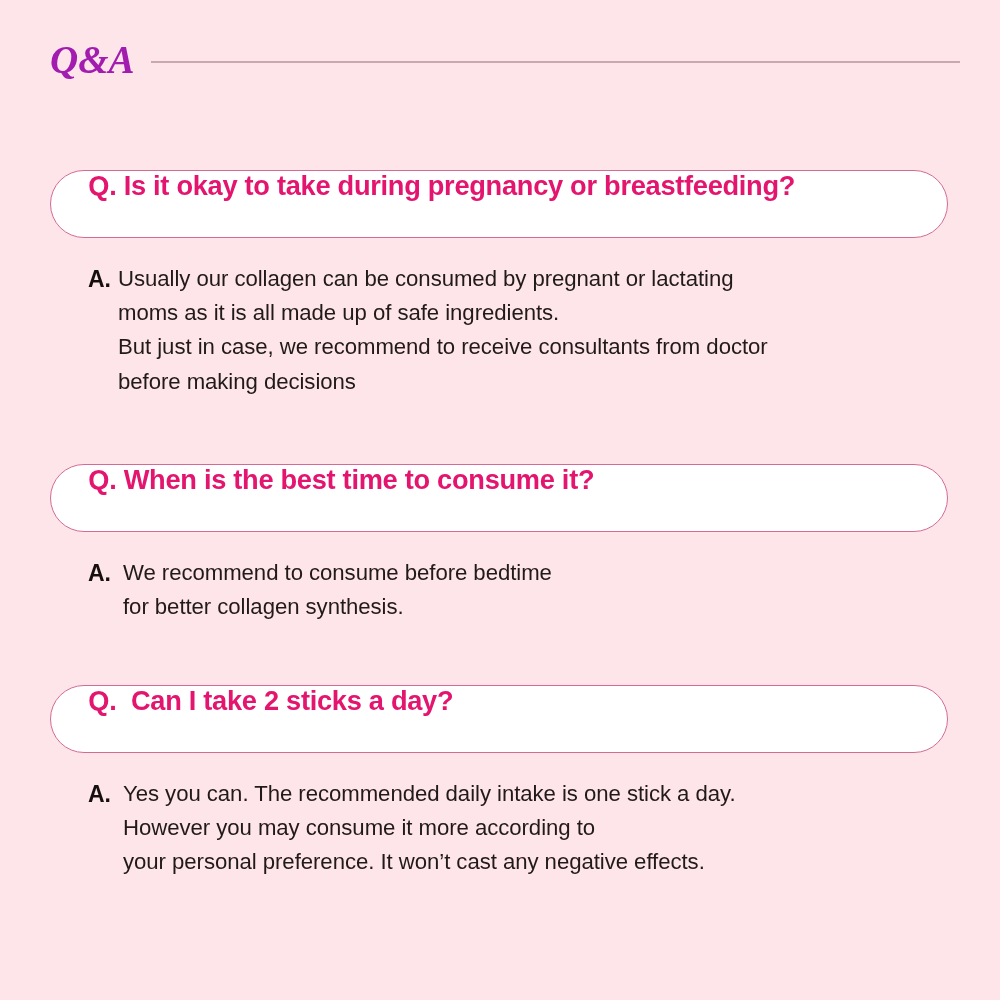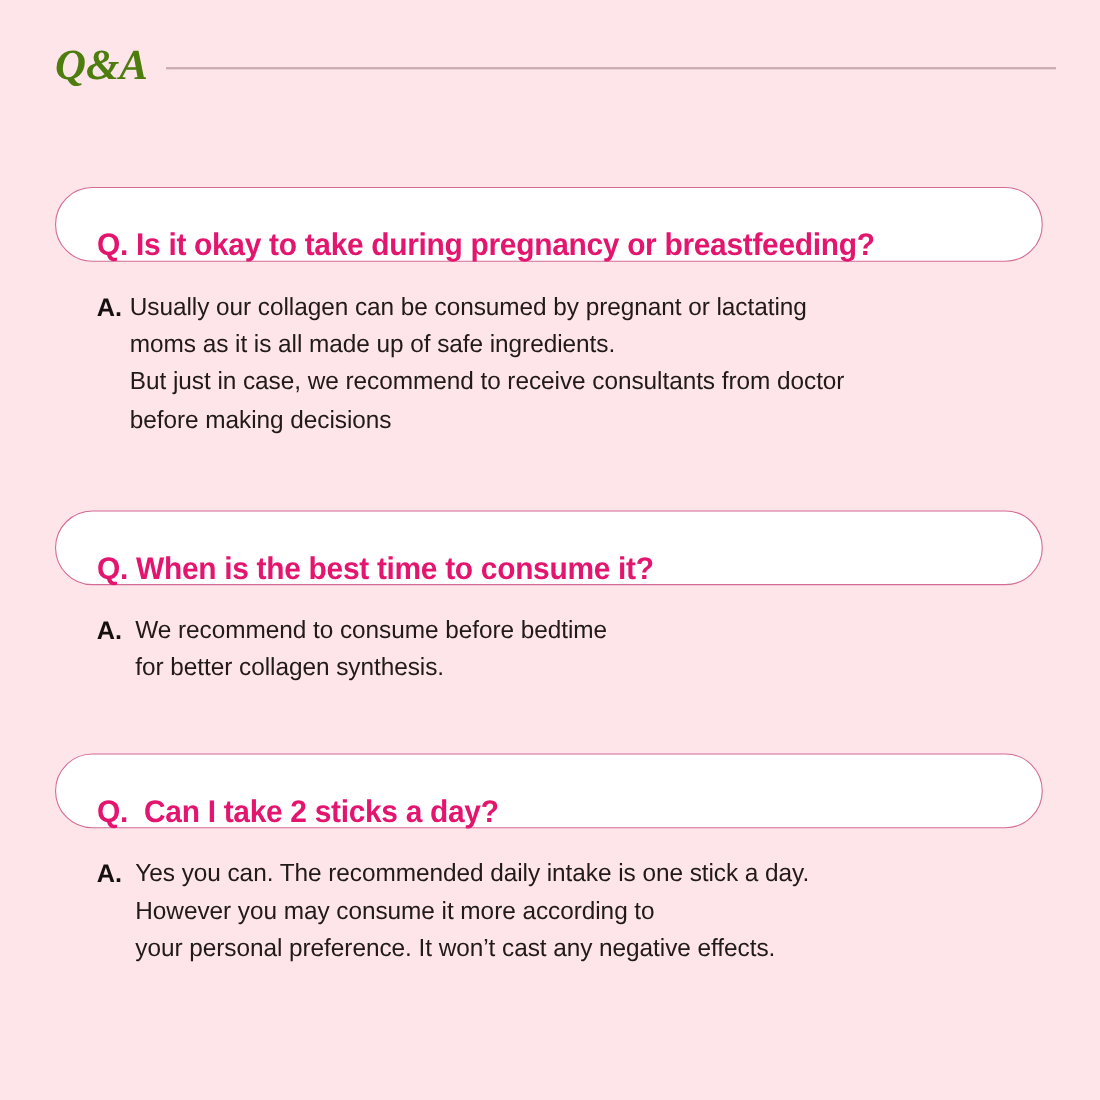--- a/index.html
+++ b/index.html
@@ -32,21 +32,21 @@
     height: 46px;
     display: flex;
     align-items: center;
   }
   .header-title {
     font-family: "Liberation Serif", "DejaVu Serif", serif;
     font-style: italic;
     font-weight: 700;
     font-size: 39px;
     line-height: 1;
-    color: #4d7c0f;
+    color: #a21caf;
     letter-spacing: 0px;
     white-space: nowrap;
     padding-right: 16px;
   }
   .header-rule {
     flex: 1 1 auto;
     height: 2px;
     background: #c8a9ae;
     margin-top: 6px;
   }
@@ -67,21 +67,21 @@
   .question-pill {
     position: absolute;
     left: 50px;
     width: 898px;
     height: 68px;
     box-sizing: border-box;
     border: 1.6px solid #d46b95;
     border-radius: 34px;
     background: #ffffff;
     display: flex;
-    align-items: flex-end;
+    align-items: flex-start;
   }
   .question-text {
     font-family: "Liberation Sans Narrow", "Liberation Sans", sans-serif;
     font-weight: 700;
     font-size: 28.5px;
     line-height: 1;
     color: #e3156e;
     letter-spacing: -0.3px;
     padding-left: 39px;
     white-space: pre;

